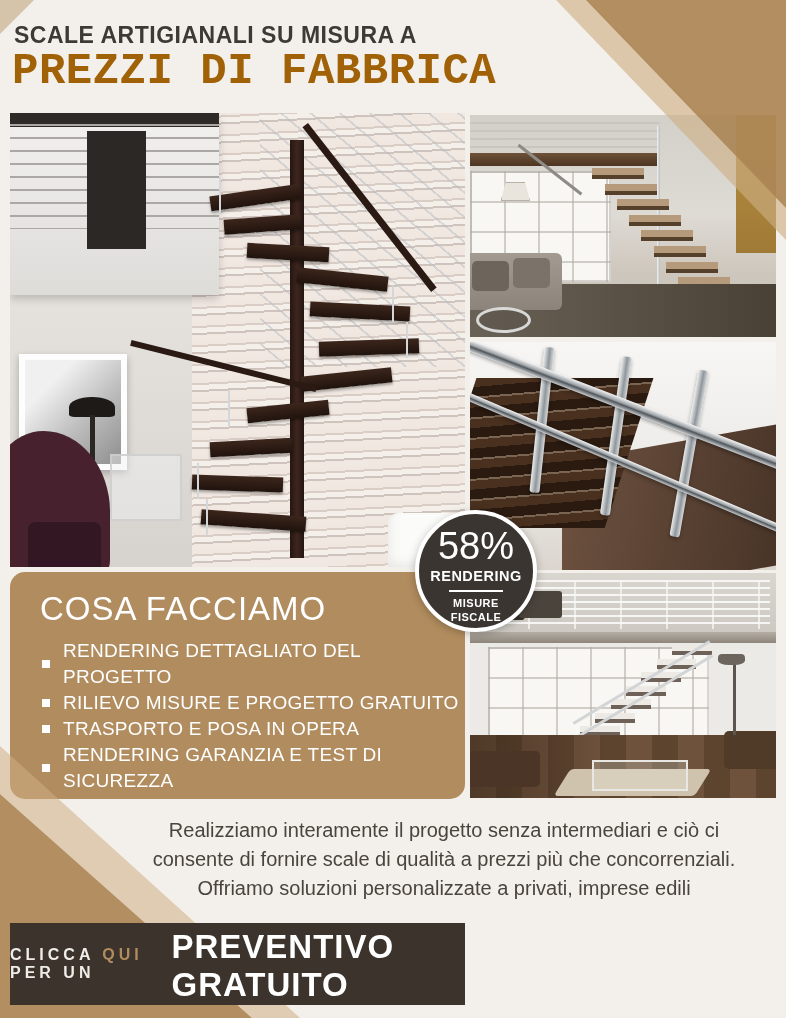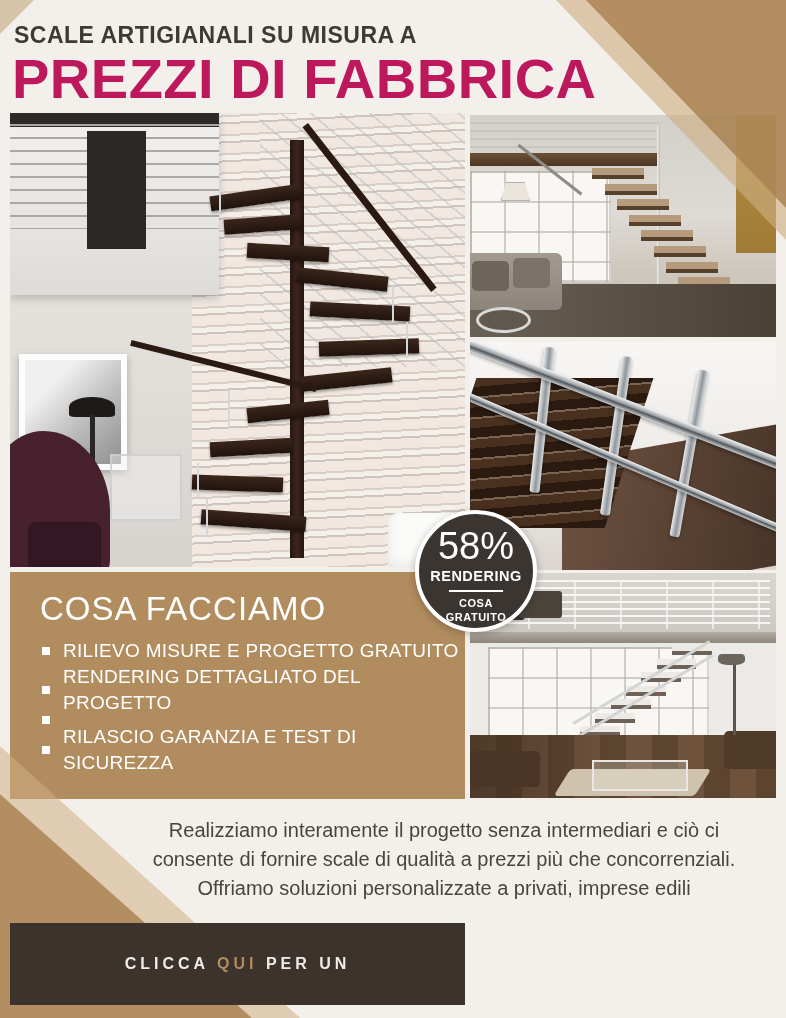--- a/index.html
+++ b/index.html
@@ -11,22 +11,22 @@
   
   .decor{position:absolute;inset:0;pointer-events:none;}
   .corner-tl{clip-path:polygon(0 0,34px 0,0 34px);background:rgba(177,139,90,.45);z-index:3;}
   .tr-band{clip-path:polygon(556px 0,588px 0,786px 206px,786px 240px);background:rgba(205,174,132,.62);z-index:3;}
   .tr-tri{clip-path:polygon(586px 0,786px 0,786px 208px);background:rgba(172,134,86,.93);z-index:3;}
   .bl-band{clip-path:polygon(0 746px,300px 1018px,252px 1018px,0 794px);background:rgba(205,174,132,.55);z-index:3;}
   .bl-tri{clip-path:polygon(0 794px,252px 1018px,0 1018px);background:rgba(172,134,86,.93);z-index:3;}
   
   .hdr-sub{position:absolute;left:14px;top:22px;font-size:23px;font-weight:700;
     color:#3d3935;letter-spacing:.5px;z-index:2;}
-  .hdr-main{position:absolute;left:12px;top:46px;font-size:56px;font-weight:700;
-    color:#be185d;letter-spacing:.5px;z-index:2;}
+  .hdr-main{position:absolute;left:12px;top:46px;font-size:44px;font-weight:700;
+    color:#a16207;letter-spacing:.5px;z-index:2;font-family:Liberation Mono, monospace;}
   
   .photo{position:absolute;overflow:hidden;background:#e4e1dc;z-index:1;}
   .ph-main{left:10px;top:113px;width:455px;height:454px;}
   .ph-top{left:470px;top:115px;width:306px;height:222px;}
   .ph-mid{left:470px;top:342px;width:306px;height:228px;}
   .ph-bot{left:470px;top:573px;width:306px;height:225px;}
   .abs{position:absolute;}
   
   .pm-wall{inset:0;background:linear-gradient(180deg,#ece9e5 0%,#e2dfda 55%,#d6d3cf 100%);}
   .pm-paper{left:40%;top:0;right:0;bottom:0;
@@ -96,21 +96,21 @@
   .p4-floor{left:0;bottom:0;width:100%;height:28%;
     background:linear-gradient(90deg,rgba(46,32,20,.5),rgba(0,0,0,0) 45%),
       repeating-linear-gradient(90deg,#6e523c 0 26px,#5d442f 26px 52px);}
   .p4-rug{left:30%;bottom:1%;width:46%;height:12%;background:#cfc3ae;transform:skewX(-32deg);border-radius:4px;}
   .p4-table{left:40%;bottom:3%;width:30%;height:12%;border:2px solid #e9e7e3;background:rgba(238,238,233,.25);}
   .p4-sofal{left:-2%;bottom:5%;width:25%;height:16%;background:#4a3526;border-radius:5px;}
   .p4-sofar{right:-2%;bottom:13%;width:19%;height:17%;background:#503a28;border-radius:5px;}
   .p4-lampstem{right:13%;top:40%;width:3px;height:32%;background:#5a554e;}
   .p4-lampshade{right:10%;top:36%;width:9%;height:5%;background:#6b655d;border-radius:4px 4px 40% 40%;}
   
-  .cosa{position:absolute;left:10px;top:572px;width:455px;height:227px;background:#b18c5e;z-index:2;}
+  .cosa{position:absolute;left:10px;top:572px;width:455px;height:227px;background:#b18c5e;z-index:2;border-radius:15px;}
   .cosa-title{margin:18px 0 10px 30px;font-size:33px;font-weight:400;color:#ffffff;letter-spacing:1px;}
   .cosa-list{margin:0 0 0 32px;padding:0;list-style:none;}
   .cosa-list li{display:flex;align-items:center;gap:13px;color:#fff;font-size:19px;line-height:26px;letter-spacing:.3px;}
   .sq{width:8px;height:8px;background:#fff;flex:0 0 auto;}
   
   .badge{position:absolute;left:415px;top:510px;width:122px;height:122px;border-radius:50%;
     background:#3a3531;border:4px solid #ffffff;box-sizing:border-box;z-index:6;
     text-align:center;color:#fff;box-shadow:0 2px 8px rgba(0,0,0,.25);}
   .b-pct{margin-top:13px;font-size:38px;line-height:1;font-weight:400;}
   .b-det{font-size:14.5px;font-weight:700;letter-spacing:.5px;margin-top:3px;}
@@ -242,58 +242,60 @@
     <div class="abs p4-sofar"></div>
     <div class="abs p4-lampstem"></div>
     <div class="abs p4-lampshade"></div>
   </div>
 
   <div class="cosa">
     <div class="cosa-title">COSA FACCIAMO</div>
     <ul class="cosa-list">
       <li>
           <span class="sq"></span>
+          <span>RENDERING DETTAGLIATO DEL PROGETTO</span>
+        </li>
+      <li>
+          <span class="sq"></span>
           <span>RILIEVO MISURE E PROGETTO GRATUITO</span>
         </li>
       <li>
           <span class="sq"></span>
-          <span>RENDERING DETTAGLIATO DEL PROGETTO</span>
+          <span>TRASPORTO E POSA IN OPERA</span>
         </li>
       <li>
           <span class="sq"></span>
-        </li>
-      <li>
-          <span class="sq"></span>
-          <span>RILASCIO GARANZIA E TEST DI SICUREZZA</span>
+          <span>RENDERING GARANZIA E TEST DI SICUREZZA</span>
         </li>
     </ul>
   </div>
 
   <div class="decor corner-tl"></div>
   <div class="decor tr-band"></div>
   <div class="decor tr-tri"></div>
   <div class="decor bl-band"></div>
   <div class="decor bl-tri"></div>
 
   <div class="badge">
     <div class="b-pct">58%</div>
     <div class="b-det">RENDERING</div>
     <div class="b-div"></div>
-    <div class="b-sub">COSA</div>
-    <div class="b-sub">GRATUITO</div>
+    <div class="b-sub">MISURE</div>
+    <div class="b-sub">FISCALE</div>
   </div>
 
   <div class="para">
     <div>Realizziamo interamente il progetto senza intermediari e ciò ci</div>
     <div>consente di fornire scale di qualità a prezzi più che concorrenziali.</div>
     <div>Offriamo soluzioni personalizzate a privati, imprese edili</div>
   </div>
 
   <div class="cta">
     <div class="cta-l1">
       <span>CLICCA</span>
       <span class="hl">QUI</span>
       <span>PER UN</span>
     </div>
+    <div class="cta-l2">PREVENTIVO GRATUITO</div>
   </div>
 
 
 </div>
 
 </body></html>

